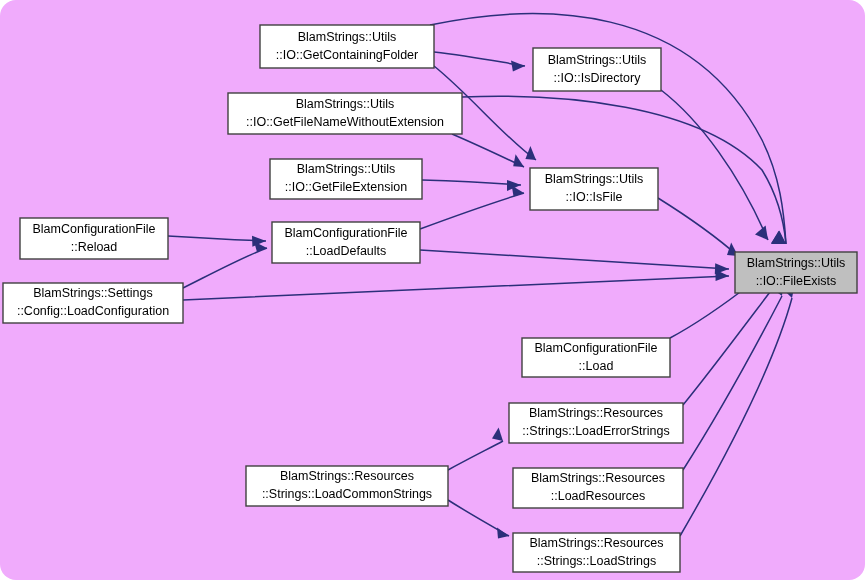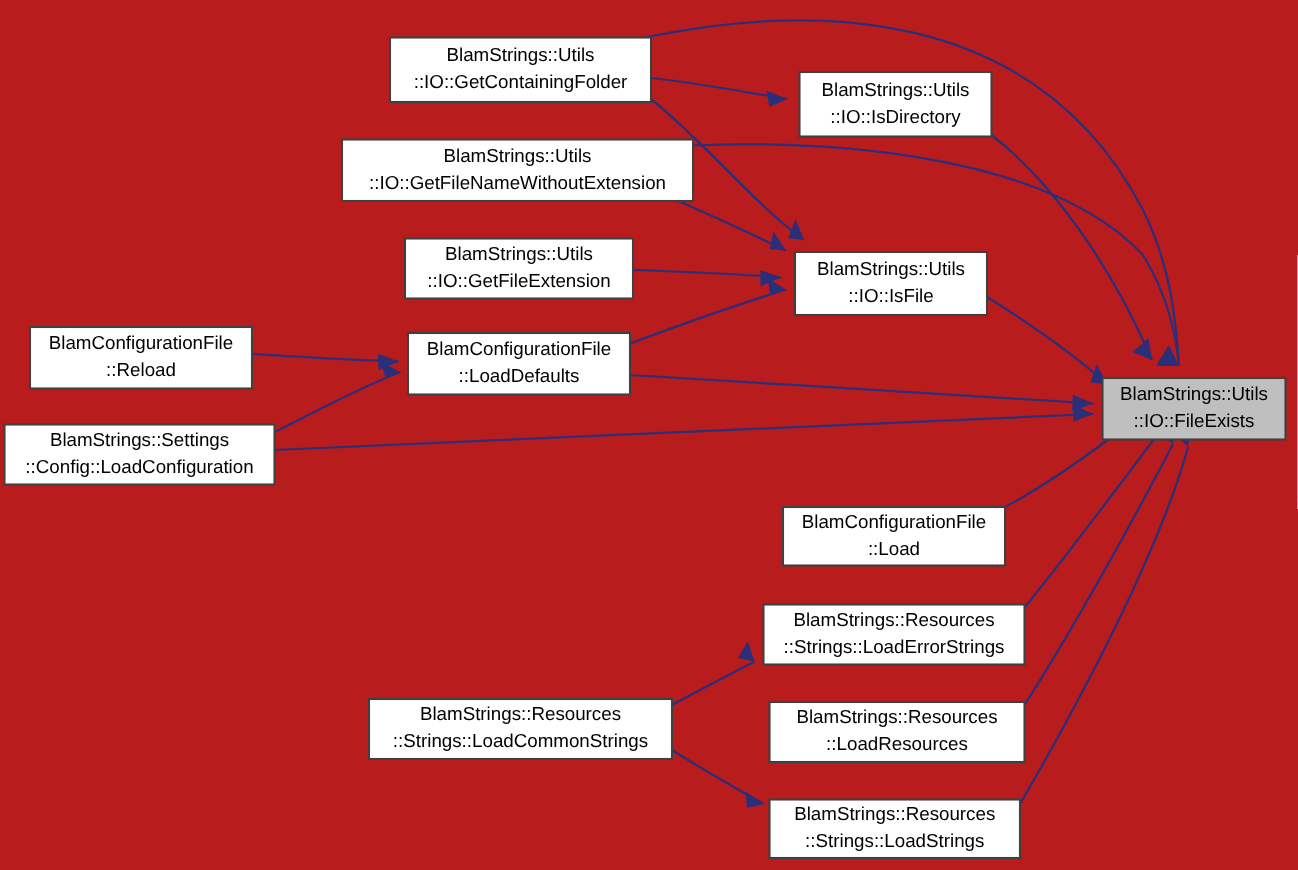--- a/index.html
+++ b/index.html
@@ -4,23 +4,24 @@
 <style>
   html, body {
     margin: 0;
     padding: 0;
     background: #ffffff;
   }
   #graph-root {
     position: relative;
     width: 865px;
     height: 580px;
-    background: #b91c1c;
+    background: #f0abfc;
     font-family: "Liberation Sans", sans-serif;
     overflow: hidden;
+    border-radius: 16px;
   }
   svg.graph-canvas {
     position: absolute;
     left: 0;
     top: 0;
     width: 865px;
     height: 580px;
   }
   .node-box {
     fill: #ffffff;

